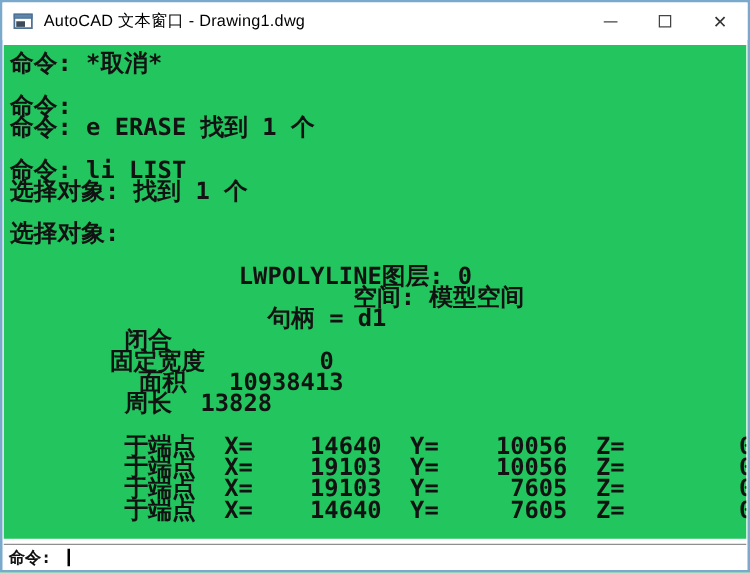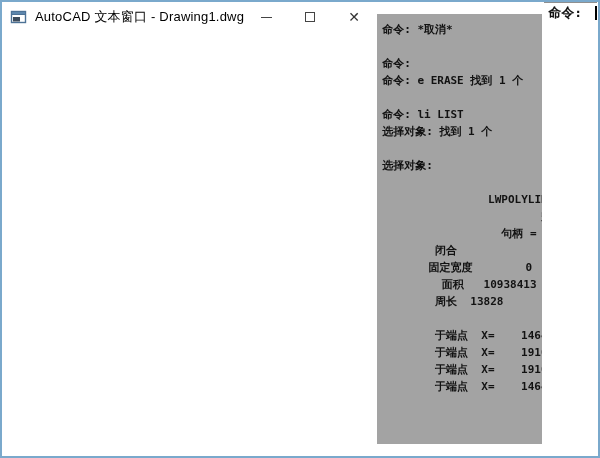--- a/index.html
+++ b/index.html
@@ -3,21 +3,21 @@
 <meta charset="utf-8">
 <style>
   * { margin: 0; padding: 0; box-sizing: border-box; }
   html, body { width: 600px; height: 458px; background: #e8e8e8; overflow: hidden; }
   body { font-family: "Liberation Sans", sans-serif; }
 
   .window {
     width: 600px; height: 458px;
     border: 2px solid #7aa9cc;
     background: #ffffff;
-    display: flex; flex-direction: row;
+    display: flex; flex-direction: column;
   }
 
   
   .titlebar {
     height: 30px; background: #ffffff;
     display: flex; align-items: center;
     flex: 0 0 auto;
   }
   .app-icon { margin: 0 8px 0 8px; width: 17px; height: 16px; display: inline-block; }
   .title-text { font-size: 13px; color: #000; letter-spacing: .2px; }
@@ -39,26 +39,26 @@
     flex: 0 0 auto;
   }
   .menu-item {
     padding: 0 7px; font-size: 13px; color: #000; height: 100%;
     display: flex; align-items: center; cursor: default;
   }
 
   
   .term {
     flex: 1 1 auto;
-    background: #a3a3a3;
-    margin: 12px 1px;
+    background: #22c55e;
+    margin: 4px 1px;
     padding: 7px 4px 0 5px;
     overflow: hidden;
     font-family: "DejaVu Sans Mono", monospace;
-    font-size: 11px; font-weight: bold;
+    font-size: 19px; font-weight: bold;
     line-height: 17px;
     color: #121212;
     white-space: pre;
   }
 
   
   .input-line {
     flex: 0 0 auto;
     height: 20px;
     background: #ffffff;

